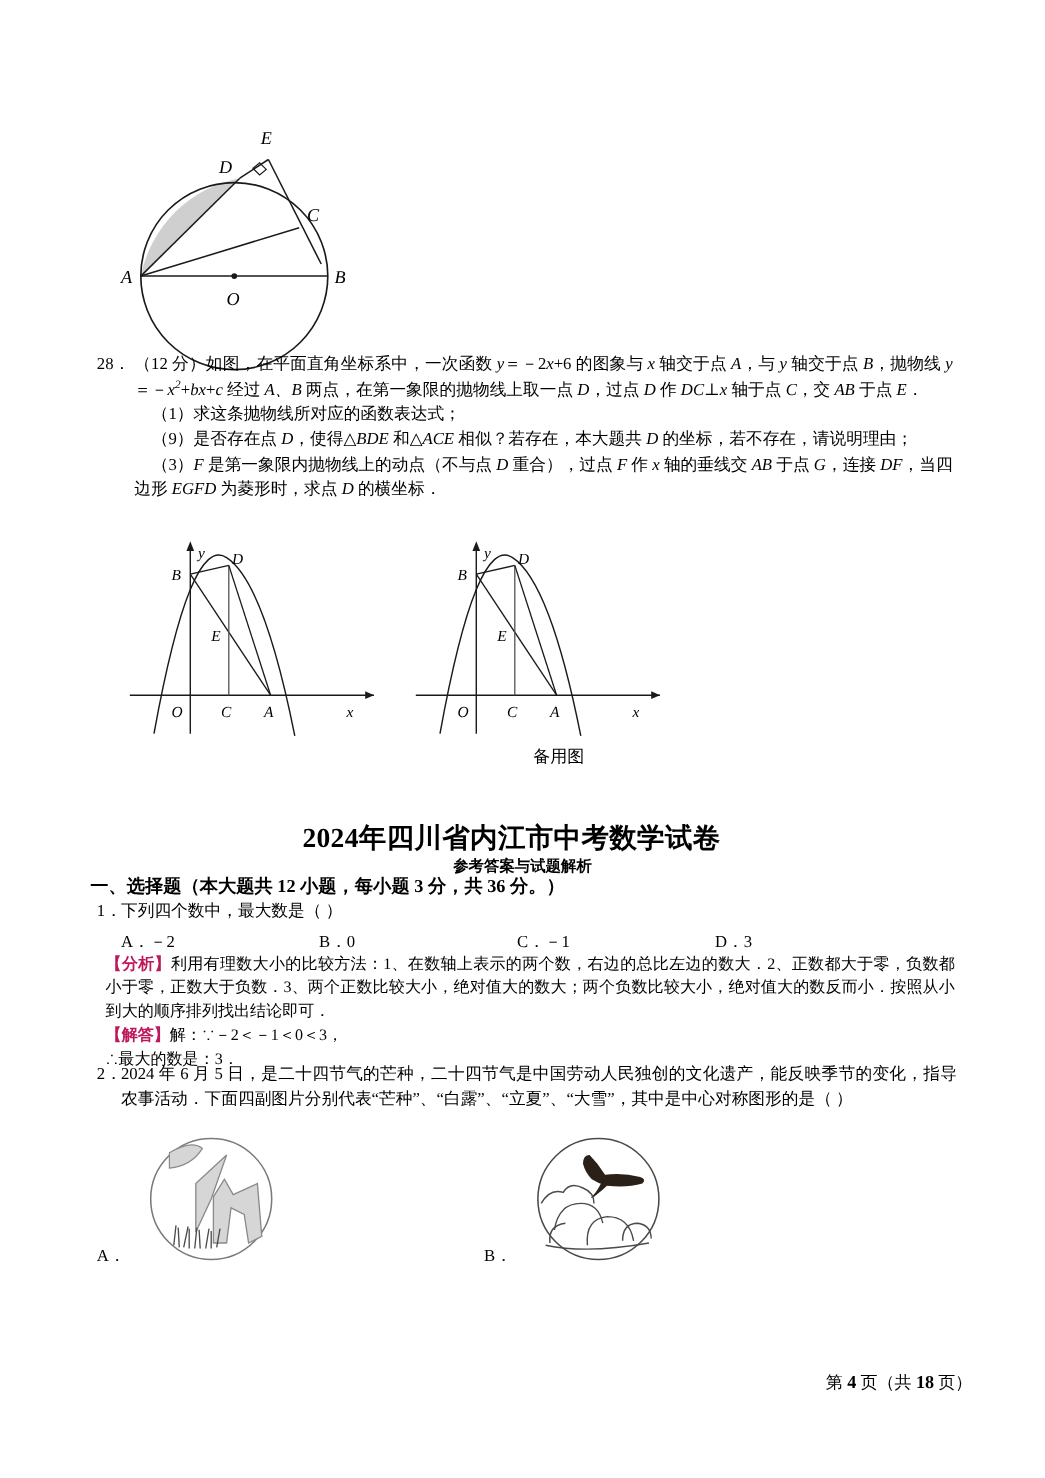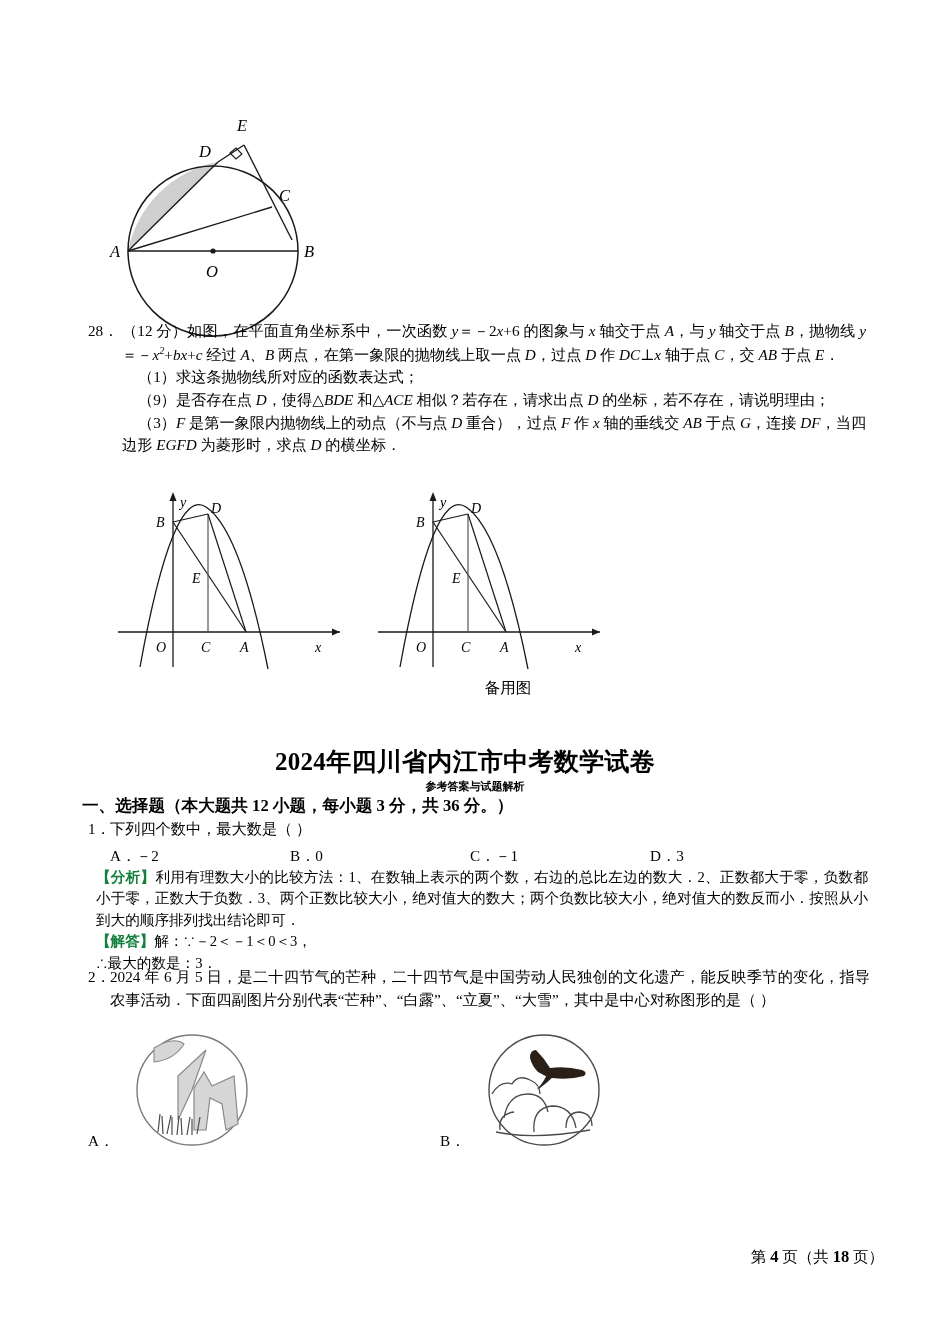--- a/index.html
+++ b/index.html
@@ -21,21 +21,21 @@
 
   
   .blk { position: absolute; }
   .para {
     font-size: 15.2px;
     line-height: 1.49;
     text-align: justify;
     text-justify: inter-ideograph;
   }
   .it { font-style: italic; font-family: "Liberation Serif", serif; }
-  .tag { color: #15803d; font-weight: 600; }
+  .tag { color: #be185d; font-weight: 600; }
   .sup { font-size: 0.68em; vertical-align: super; }
 
   
   #fig-circle { left: 96px; top: 105px; width: 330px; height: 232px; }
 
   
   #q28 { left: 88px; top: 320px; width: 778px; }
   #q28 .num { position: absolute; left: 0; top: 0; width: 34px; }
   #q28 .body { margin-left: 34px; }
   #q28 .sub { text-indent: 1.05em; }
@@ -53,21 +53,21 @@
     left: 0; top: 745px; width: 930px;
     text-align: center;
     font-size: 25px;
     font-weight: bold;
     font-family: "Liberation Serif", "DejaVu Serif", serif;
     letter-spacing: .3px;
   }
   #exam-subtitle {
     left: 0; top: 779px; width: 950px;
     text-align: center;
-    font-size: 11px;
+    font-size: 14px;
     font-weight: bold;
   }
 
   
   #section-1 {
     left: 82px; top: 795px; width: 790px;
     font-size: 16.6px; font-weight: bold;
   }
 
   
@@ -134,21 +134,21 @@
       <text x="141" y="26" font-size="16.5" font-style="italic" font-family="'Liberation Serif',serif">E</text>
       <text x="110" y="172" font-size="16.5" font-style="italic" font-family="'Liberation Serif',serif">O</text>
     </svg>
   </div>
 
   <div class="blk para" id="q28">
     <span class="num">28．</span>
     <div class="body">
       <div><span>（12 分）</span><span>如图，在平面直角坐标系中，一次函数 </span><span class="it">y</span><span>＝－2</span><span class="it">x</span><span>+6 的图象与 </span><span class="it">x</span><span> 轴交于点 </span><span class="it">A</span><span>，与 </span><span class="it">y</span><span> 轴交于点 </span><span class="it">B</span><span>，抛物线 </span><span class="it">y</span><span>＝－</span><span class="it">x</span><span class="sup it">2</span><span>+</span><span class="it">bx</span><span>+</span><span class="it">c</span><span> 经过 </span><span class="it">A、B</span><span> 两点，在第一象限的抛物线上取一点 </span><span class="it">D</span><span>，过点 </span><span class="it">D</span><span> 作 </span><span class="it">DC</span><span>⊥</span><span class="it">x</span><span> 轴于点 </span><span class="it">C</span><span>，交 </span><span class="it">AB</span><span> 于点 </span><span class="it">E</span><span>．</span></div>
       <div class="sub">（1）求这条抛物线所对应的函数表达式；</div>
-      <div class="sub"><span>（9）是否存在点 </span><span class="it">D</span><span>，使得△</span><span class="it">BDE</span><span> 和△</span><span class="it">ACE</span><span> 相似？若存在，请求出点 </span><span class="it">D</span><span> 的坐标，若不存在，请说明理由；</span></div>
+      <div class="sub"><span>（9）是否存在点 </span><span class="it">D</span><span>，使得△</span><span class="it">BDE</span><span> 和△</span><span class="it">ACE</span><span> 相似？若存在，本大题共 </span><span class="it">D</span><span> 的坐标，若不存在，请说明理由；</span></div>
       <div class="sub"><span>（3）</span><span class="it">F</span><span> 是第一象限内抛物线上的动点（不与点 </span><span class="it">D</span><span> 重合），过点 </span><span class="it">F</span><span> 作 </span><span class="it">x</span><span> 轴的垂线交 </span><span class="it">AB</span><span> 于点 </span><span class="it">G</span><span>，连接 </span><span class="it">DF</span><span>，当四边形 </span><span class="it">EGFD</span><span> 为菱形时，求点 </span><span class="it">D</span><span> 的横坐标．</span></div>
     </div>
   </div>
 
   <div class="blk" id="fig-par-1">
     <svg width="260" height="182" viewBox="0 0 260 182">
 
       <line x1="0" y1="145" x2="222" y2="145" stroke="#1a1a1a" stroke-width="1.3"></line>
       <polygon points="222,145 214,141.5 214,148.5" fill="#1a1a1a"></polygon>
 

